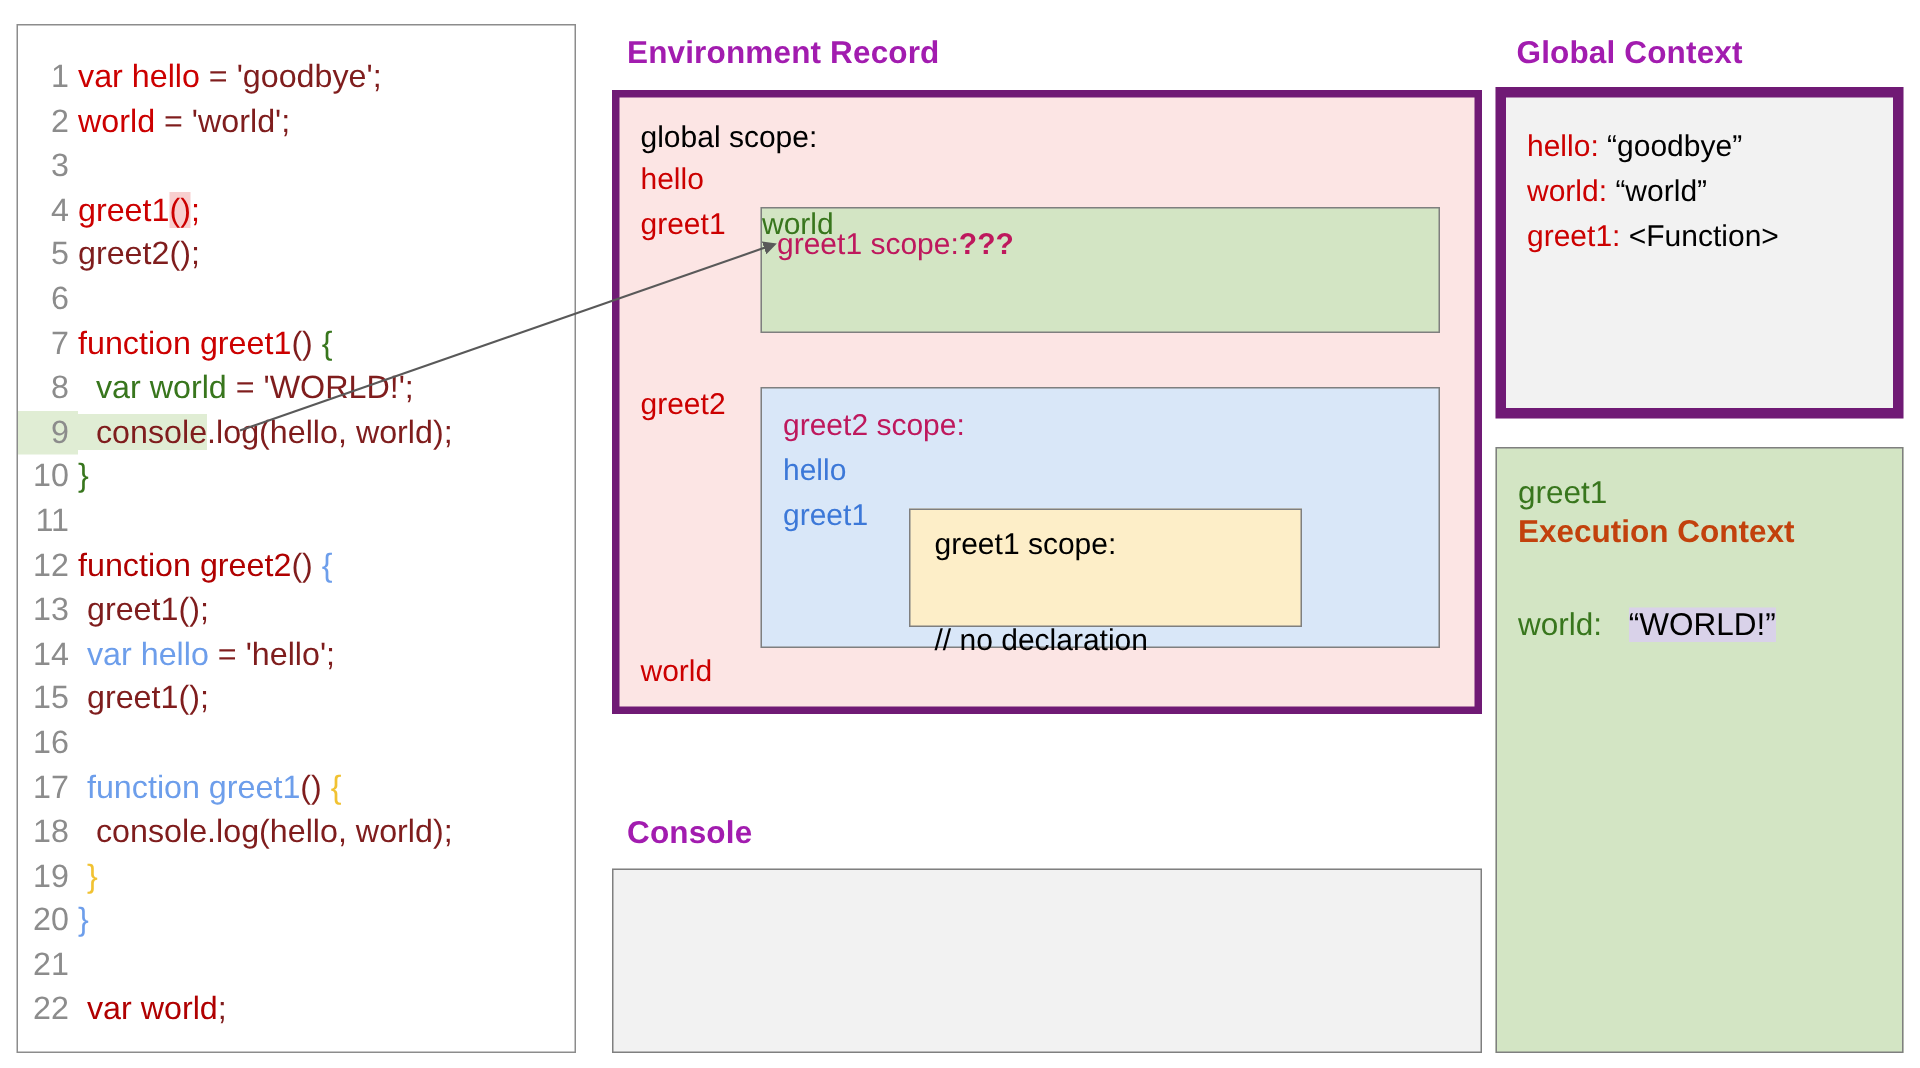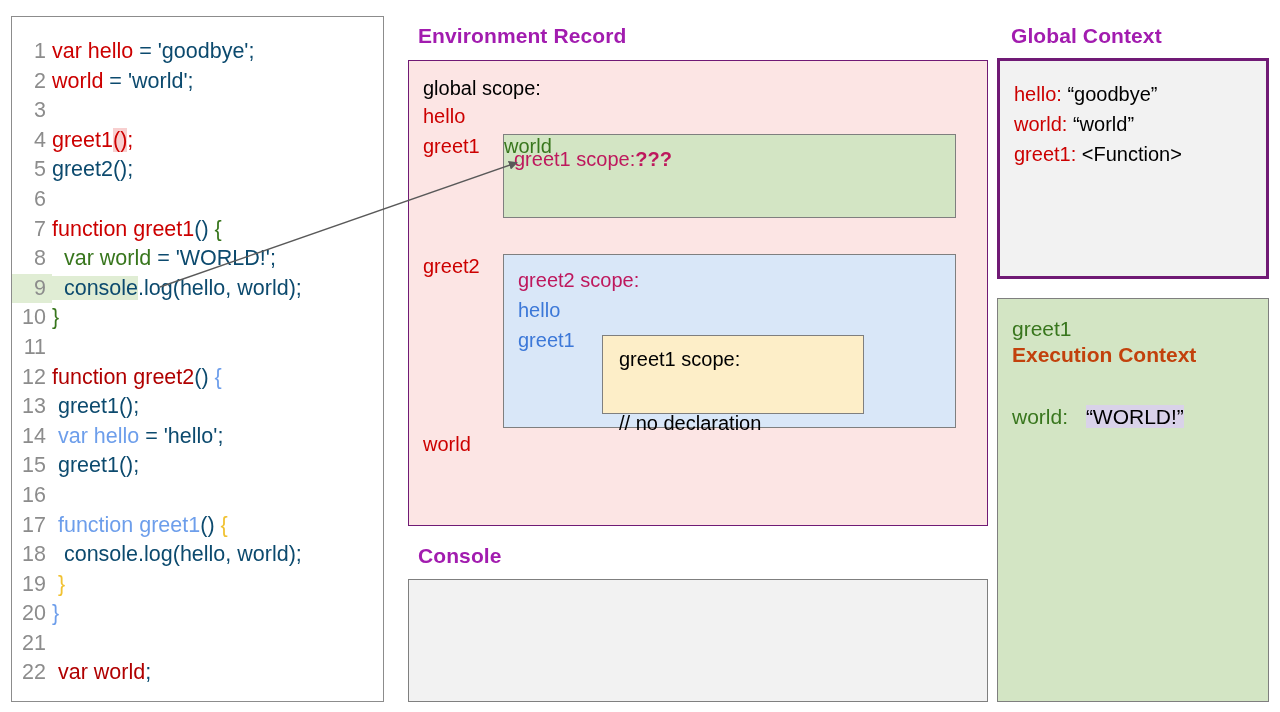--- a/index.html
+++ b/index.html
@@ -35,34 +35,34 @@
     font-size:21.5px;
     line-height:29.6px;
   }
   .cl{display:flex;white-space:pre;height:29.6px;align-items:baseline;}
   .ln{
     width:40px;flex:0 0 40px;text-align:right;
     color:#8c8c8c;
     padding-right:6px;box-sizing:border-box;
   }
   .ln.hl{background:#e0edd4;}
-  .ctext{color:#0c4a6e;}
+  .ctext{color:#7f1d1d;}
   .red{color:#cc0000;}
   .dred{color:#b00000;}
   .green{color:#38761d;}
   .blue{color:#6d9eeb;}
   .orange{color:#f1c232;}
   .hl-green{background:#e0edd4;}
   .hl-pink{background:#f8cfcf;}
 
   
   #er-title{left:418px;top:24px;}
   #er-box{
-    left:408px;top:60px;width:580px;height:466px;
-    border:1px solid #701a75;
+    left:408px;top:60px;width:580px;height:416px;
+    border:5px solid #701a75;
     background:#fce5e4;
   }
   .er-label{
     position:absolute;font-size:20px;color:#cc0000;white-space:nowrap;
   }
   #er-globalscope{
     position:absolute;left:14px;top:16px;font-size:20px;color:#000;
   }
   #er-hello{left:14px;top:44px;}
   #er-greet1{left:14px;top:74px;}
@@ -103,21 +103,21 @@
   #console-box{
     left:408px;top:579px;width:580px;height:123px;
     border:1px solid #7f7f7f;
     background:#f2f2f2;
   }
 
   
   #gc-title{left:1011px;top:24px;}
   #gc-box{
     left:997px;top:58px;width:272px;height:221px;
-    border:3px solid #701a75;
+    border:7px solid #701a75;
     background:#f2f2f2;
   }
   .gc-row{
     position:absolute;left:14px;font-size:20px;white-space:nowrap;color:#000;
   }
   .gc-key{color:#cc0000;}
   #gc-r0{top:22px;}
   #gc-r1{top:52px;}
   #gc-r2{top:82px;}
 

